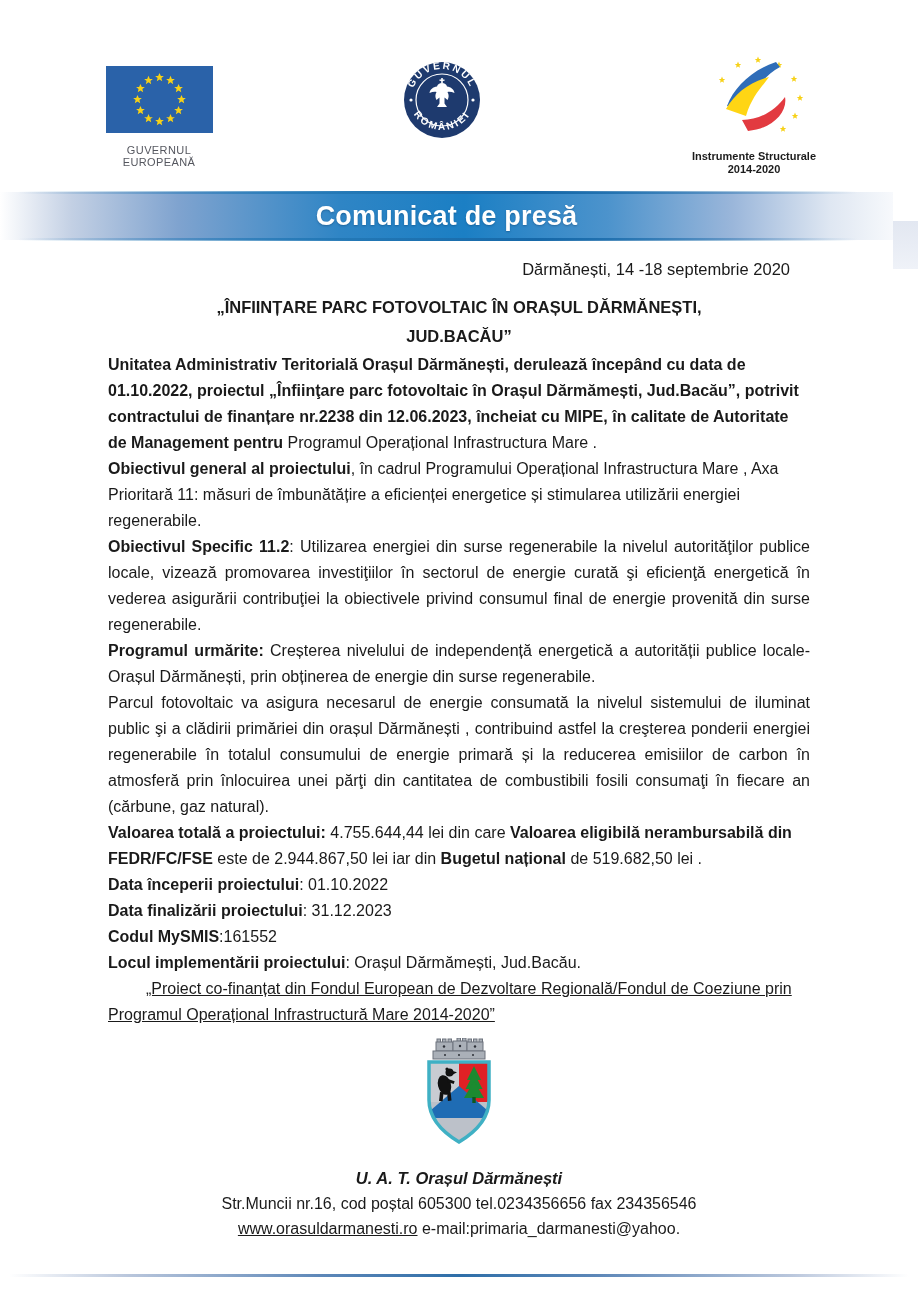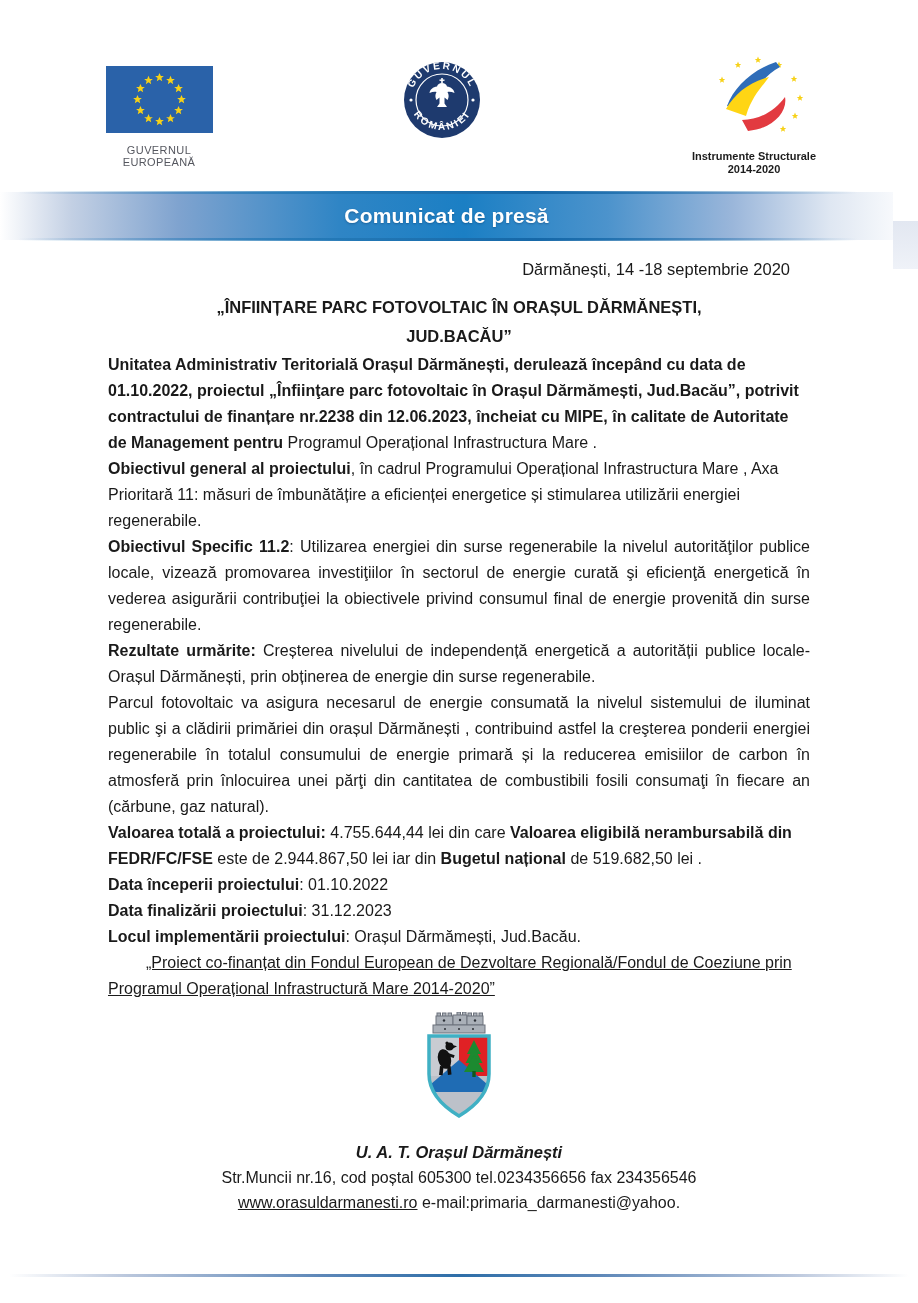--- a/index.html
+++ b/index.html
@@ -35,21 +35,21 @@
     position:absolute;left:0;top:192px;width:893px;height:48px;
     background:linear-gradient(90deg,#ffffff 0%,#c3d0e4 8%,#7fa3cf 20%,#2f85c5 38%,var(--banner-blue) 52%,#4c93cc 68%,#9ab6da 82%,#dfe7f2 93%,#f7f9fc 100%);
   }
   .banner::before,.banner::after{
     content:"";position:absolute;left:0;width:100%;height:3px;
     background:linear-gradient(90deg,rgba(20,100,165,0) 2%,#2277b5 40%,#1668a8 60%,rgba(20,100,165,0) 96%);
   }
   .banner::before{top:-1px;}
   .banner::after{bottom:-1px;}
   .banner-title{
-    line-height:48px;text-align:center;font-size:21px;font-weight:bold;color:#ffffff;
+    line-height:48px;text-align:center;font-size:27px;font-weight:bold;color:#ffffff;
     text-shadow:0 1px 2px rgba(0,40,80,.35);letter-spacing:.2px;
   }
   .banner-shadow{position:absolute;top:221px;right:0;width:25px;height:48px;
     background:linear-gradient(180deg,#e2e7f1,#eff2f8);}
   
   .content{position:absolute;left:108px;top:252px;width:702px;font-size:16px;line-height:26px;}
   .date{text-align:right;padding-right:20px;margin:4px 0 12px 0;font-size:16.5px;}
   .doc-title{text-align:center;font-weight:bold;font-size:16.5px;margin-bottom:3px;}
   .para{margin:0;}
   .para.justify{text-align:justify;}
@@ -144,25 +144,26 @@
   <div class="banner-shadow"></div>
 
   <div class="content">
     <div class="date">Dărmănești, 14 -18 septembrie 2020</div>
     <div class="doc-title">„ÎNFIINȚARE PARC FOTOVOLTAIC ÎN ORAȘUL DĂRMĂNEȘTI,</div>
     <div class="doc-title">JUD.BACĂU”</div>
     <div>
         <p class="para left"><span class="b">Unitatea Administrativ Teritorială Orașul Dărmănești, derulează începând cu data de 01.10.2022, proiectul „Înfiinţare parc fotovoltaic în Orașul Dărmămești, Jud.Bacău”, potrivit contractului de finanțare nr.2238 din 12.06.2023, încheiat cu MIPE, în calitate de Autoritate de Management pentru </span><span>Programul Operațional Infrastructura Mare .</span></p>
         <p class="para left"><span class="b">Obiectivul general al proiectului</span><span>, în cadrul Programului Operațional Infrastructura Mare , Axa Prioritară 11: măsuri de îmbunătățire a eficienței energetice și stimularea utilizării energiei regenerabile.</span></p>
         <p class="para justify"><span class="b">Obiectivul Specific 11.2</span><span>: Utilizarea energiei din surse regenerabile la nivelul autorităţilor publice locale, vizează promovarea investiţiilor în sectorul de energie curată şi eficienţă energetică în vederea asigurării contribuţiei la obiectivele privind consumul final de energie provenită din surse regenerabile.</span></p>
-        <p class="para justify"><span class="b">Rezultate urmărite:</span><span> Creșterea nivelului de independență energetică a autorității publice locale-Orașul Dărmănești, prin obținerea de energie din surse regenerabile.</span></p>
+        <p class="para justify"><span class="b">Programul urmărite:</span><span> Creșterea nivelului de independență energetică a autorității publice locale-Orașul Dărmănești, prin obținerea de energie din surse regenerabile.</span></p>
         <p class="para justify"><span>Parcul fotovoltaic va asigura necesarul de energie consumată la nivelul sistemului de iluminat public şi a clădirii primăriei din orașul Dărmănești , contribuind astfel la creşterea ponderii energiei regenerabile în totalul consumului de energie primară și la reducerea emisiilor de carbon în atmosferă prin înlocuirea unei părţi din cantitatea de combustibili fosili consumaţi în fiecare an (cărbune, gaz natural).</span></p>
         <p class="para left"><span class="b">Valoarea totală a proiectului:</span><span> 4.755.644,44 lei din care </span><span class="b">Valoarea eligibilă nerambursabilă din FEDR/FC/FSE</span><span> este de 2.944.867,50 lei iar din </span><span class="b">Bugetul național</span><span> de 519.682,50 lei .</span></p>
         <p class="para left"><span class="b">Data începerii proiectului</span><span>:   01.10.2022</span></p>
         <p class="para left"><span class="b">Data finalizării proiectului</span><span>:   31.12.2023</span></p>
+        <p class="para left"><span class="b">Codul MySMIS</span><span>:161552</span></p>
         <p class="para left"><span class="b">Locul implementării proiectului</span><span>: Orașul Dărmămești, Jud.Bacău.</span></p>
         <p class="para left indent"><span>„Proiect co-finanțat din Fondul European de Dezvoltare Regională/Fondul de Coeziune prin Programul Operațional Infrastructură Mare 2014-2020”</span></p>
       </div>
 
     <div class="crest-wrap">
       <svg width="76" height="108" viewBox="0 0 76 108">
 
         <g style="fill:var(--crest-gray)" stroke="#6c727c" stroke-width="1">
           <rect x="16" y="1" width="3.5" height="4"></rect>
             <rect x="21.5" y="1" width="3.5" height="4"></rect>

